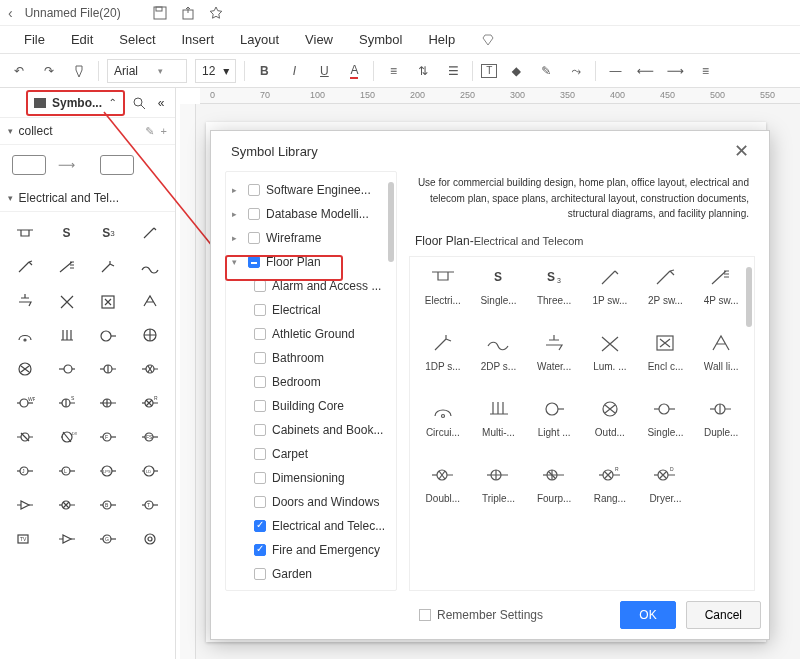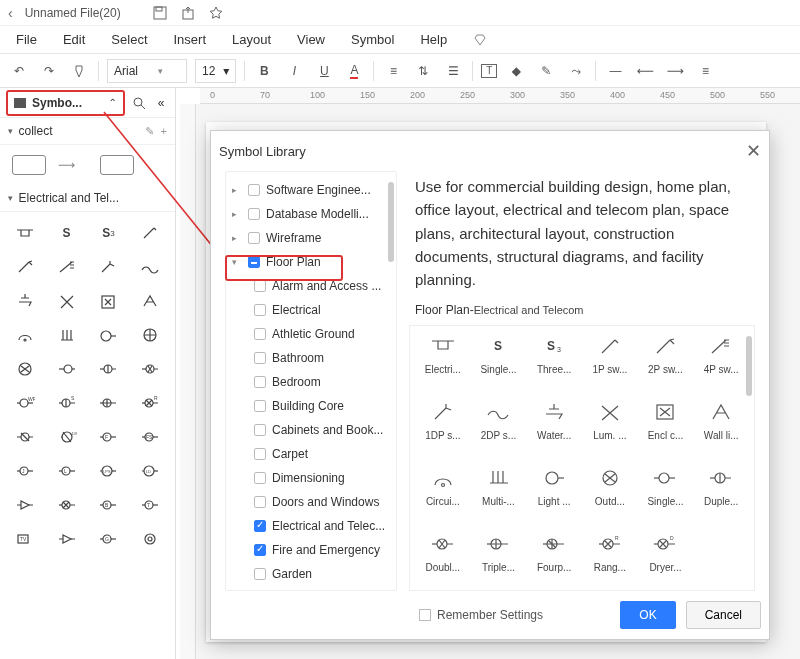--- a/index.html
+++ b/index.html
@@ -6,41 +6,41 @@
 body { width: 800px; height: 659px; overflow: hidden; background: #fff; position: relative; font-size: 12px; color: #333; }
 
 
 .titlebar { height: 26px; display: flex; align-items: center; padding: 0 8px; gap: 12px; border-bottom: 1px solid #eee; }
 .titlebar .back { font-size: 14px; color: #666; cursor: pointer; }
 .titlebar .filename { font-size: 12px; color: #555; }
 .titlebar .icon-group { display: flex; gap: 14px; margin-left: 20px; }
 .titlebar .ticon { width: 14px; height: 14px; display: flex; align-items: center; justify-content: center; color: #666; }
 
 
-.menubar { height: 28px; display: flex; align-items: center; padding: 0 16px; gap: 26px; border-bottom: 1px solid #e5e5e5; }
+.menubar { height: 28px; display: flex; align-items: center; padding: 0 24px; gap: 26px; border-bottom: 1px solid #e5e5e5; }
 .menubar .mitem { font-size: 13px; color: #333; cursor: pointer; }
 .menubar .gem { width: 14px; height: 14px; }
 
 
 .toolbar { height: 34px; display: flex; align-items: center; padding: 0 8px; gap: 8px; border-bottom: 1px solid #e0e0e0; }
 .tbtn { width: 22px; height: 22px; display: flex; align-items: center; justify-content: center; color: #555; cursor: pointer; }
 .tsep { width: 1px; height: 20px; background: #e0e0e0; }
 .font-select { display: flex; align-items: center; border: 1px solid #ddd; height: 24px; padding: 0 6px; gap: 20px; min-width: 80px; }
 .font-select .caret { font-size: 9px; color: #888; }
 .size-select { display: flex; align-items: center; border: 1px solid #ddd; height: 24px; padding: 0 6px; gap: 8px; min-width: 36px; }
 
 
 .ruler-h { position: absolute; top: 88px; left: 200px; right: 0; height: 16px; background: #f8f8f8; border-bottom: 1px solid #ddd; font-size: 9px; color: #888; overflow: hidden; }
 .ruler-h .tick { position: absolute; top: 2px; }
 .ruler-v { position: absolute; top: 104px; left: 180px; width: 16px; bottom: 0; background: #f8f8f8; border-right: 1px solid #ddd; }
 
 
 .leftpanel { position: absolute; top: 88px; left: 0; width: 176px; bottom: 0; border-right: 1px solid #e0e0e0; background: #fff; }
 .lp-header { height: 30px; display: flex; align-items: center; padding: 0 6px; border-bottom: 1px solid #eee; gap: 6px; }
-.lp-symbo-box { border: 2px solid #d33; border-radius: 3px; height: 26px; display: flex; align-items: center; padding: 0 6px; gap: 6px; flex: 1; }
+.lp-symbo-box { border: 2px solid #d33; border-radius: 3px; height: 26px; display: flex; align-items: center; padding: 0 6px; gap: 6px; flex: 1; margin-left: 20px; }
 .lp-symbo-box .hicon { width: 12px; height: 10px; background: #555; }
 .lp-symbo-box .caret { font-size: 10px; }
 .lp-search { width: 16px; display: flex; justify-content: center; }
 .lp-collapse { width: 16px; display: flex; justify-content: center; }
 
 .lp-section { padding: 6px 8px; border-bottom: 1px solid #f0f0f0; display: flex; align-items: center; gap: 6px; }
 .lp-section .tri { font-size: 9px; color: #666; }
 .lp-section .actions { margin-left: auto; display: flex; gap: 6px; color: #999; font-size: 11px; }
 
 .lp-collect-items { display: flex; gap: 12px; padding: 10px 12px; }
@@ -53,39 +53,39 @@
 
 
 .canvas { position: absolute; top: 104px; left: 196px; right: 0; bottom: 0; background: #f5f5f5; }
 .page { position: absolute; top: 18px; left: 10px; width: 560px; height: 520px; background: #fff; box-shadow: 0 1px 3px rgba(0,0,0,.2); }
 
 
 .red-arrow { position: absolute; top: 108px; left: 100px; pointer-events: none; }
 
 
 .dialog-backdrop { position: absolute; top: 130px; left: 210px; width: 560px; height: 510px; background: #fff; border: 1px solid #ccc; box-shadow: 0 4px 20px rgba(0,0,0,.25); display: flex; flex-direction: column; z-index: 10; }
-.dlg-title { height: 40px; display: flex; align-items: center; padding: 0 8px; font-size: 13px; text-align: right; }
+.dlg-title { height: 40px; display: flex; align-items: center; padding: 0 20px; font-size: 13px; text-align: right; }
 .dlg-title .close { margin-left: auto; font-size: 18px; color: #666; cursor: pointer; }
 .dlg-body { flex: 1; display: flex; overflow: hidden; padding: 0 14px; gap: 12px; }
 
 .dlg-tree { width: 172px; overflow-y: auto; border: 1px solid #eee; border-radius: 2px; padding: 6px 0;}
 .tree-item { display: flex; align-items: center; height: 24px; padding: 0 6px; gap: 6px; font-size: 12px; cursor: pointer; }
 .tree-item .tri { font-size: 9px; color: #888; width: 10px; }
 .tree-item .cb { width: 12px; height: 12px; border: 1px solid #bbb; border-radius: 2px; flex-shrink: 0; }
 .tree-item .cb.minus { background: #2b7cff; border-color: #2b7cff; position: relative; }
 .tree-item .cb.minus::after { content: ""; position: absolute; left: 2px; right: 2px; top: 5px; height: 2px; background: #fff; }
 .tree-item .cb.chk { background: #2b7cff; border-color: #2b7cff; position: relative; }
 .tree-item .cb.chk::after { content: "✓"; color: #fff; font-size: 10px; position: absolute; left: 1px; top: -2px; }
 .tree-item.child { padding-left: 28px; }
 .tree-item .label { white-space: nowrap; overflow: hidden; text-overflow: ellipsis; }
 
 .fp-highlight { position: absolute; border: 2px solid #d33; border-radius: 3px; pointer-events: none; }
 
 .dlg-preview { flex: 1; display: flex; flex-direction: column; }
-.dlg-desc { font-size: 15px; line-height: 1.55; color: #333; padding: 4px 6px 12px; }
+.dlg-desc { font-size: 10px; line-height: 1.55; color: #333; padding: 4px 6px 12px; text-align: right; }
 .dlg-cat { font-size: 12px; padding: 0 6px 8px; }
 .dlg-cat .sub { font-size: 11px; color: #444; }
 .dlg-grid-wrap { flex: 1; border: 1px solid #eee; overflow-y: auto; padding: 6px; }
 .dlg-grid { display: grid; grid-template-columns: repeat(6, 1fr); gap: 4px 2px; }
 .dlg-grid .gcell { display: flex; flex-direction: column; align-items: center; gap: 4px; height: 62px; }
 .dlg-grid .gcell .ico { width: 30px; height: 28px; display: flex; align-items: center; justify-content: center; }
 .dlg-grid .gcell .ico svg { width: 26px; height: 22px; stroke: #555; fill: none; stroke-width: 1.2; }
 .dlg-grid .gcell .lbl { font-size: 10px; color: #444; max-width: 46px; white-space: nowrap; overflow: hidden; text-overflow: ellipsis; }
 
 .dlg-footer { height: 48px; display: flex; align-items: center; justify-content: flex-end; padding: 0 8px; gap: 10px; }

